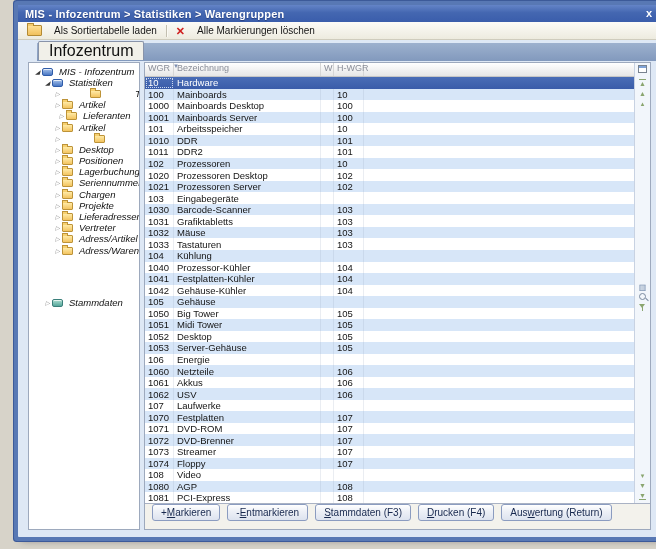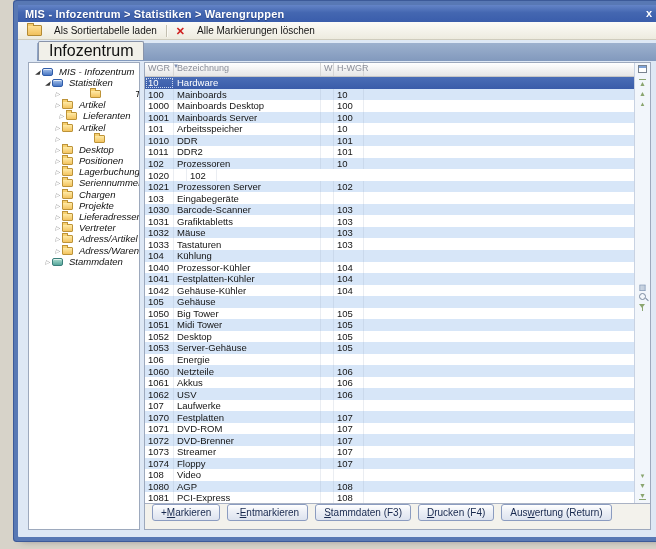--- a/index.html
+++ b/index.html
@@ -183,21 +183,21 @@
           <div class="titem" style="padding-left: 24px;">
             <span class="tarrow col">▷</span>
             <span class="ticon icon-fold"></span>
             <span class="tlabel">Adress/Artikel</span>
           </div>
           <div class="titem" style="padding-left: 24px;">
             <span class="tarrow col">▷</span>
             <span class="ticon icon-fold"></span>
             <span class="tlabel">Adress/Warengruppen</span>
           </div>
-          <div class="titem" style="padding-left: 14px;">
+          <div class="titem" style="padding-left: 14px; margin-top: 41px;">
             <span class="tarrow col">▷</span>
             <span class="ticon icon-stack"></span>
             <span class="tlabel">Stammdaten</span>
           </div>
         </div>
     </div>
 
     <div class="right-panel">
       <div class="grid">
         <div class="gheader">
@@ -262,20 +262,21 @@
             </div>
             <div class="grow alt">
               <div class="gc w-wgr">102</div>
               <div class="gc w-bez">Prozessoren</div>
               <div class="gc w-w"></div>
               <div class="gc w-hwgr">10</div>
               <div class="gc w-fill"></div>
             </div>
             <div class="grow">
               <div class="gc w-wgr">1020</div>
+              <div class="gc w-bez">Prozessoren Desktop</div>
               <div class="gc w-w"></div>
               <div class="gc w-hwgr">102</div>
               <div class="gc w-fill"></div>
             </div>
             <div class="grow alt">
               <div class="gc w-wgr">1021</div>
               <div class="gc w-bez">Prozessoren Server</div>
               <div class="gc w-w"></div>
               <div class="gc w-hwgr">102</div>
               <div class="gc w-fill"></div>

